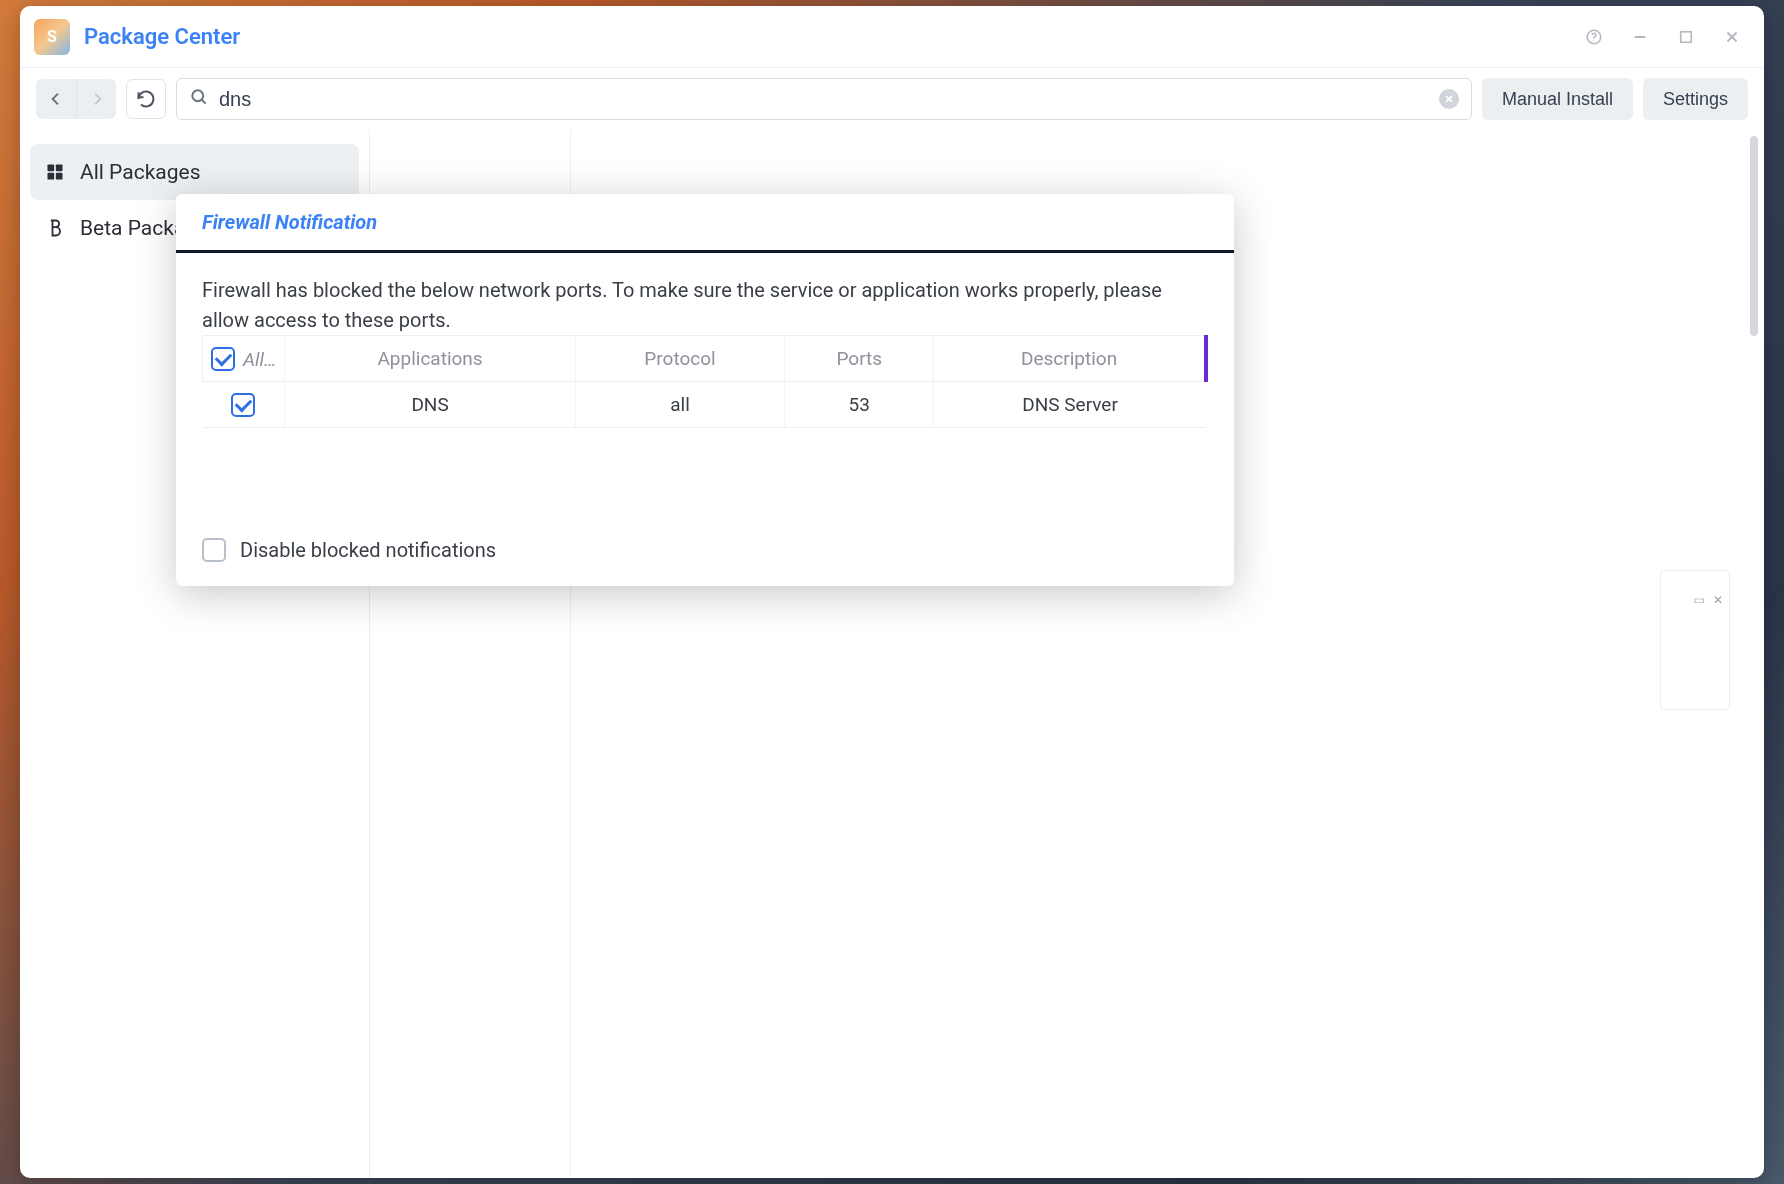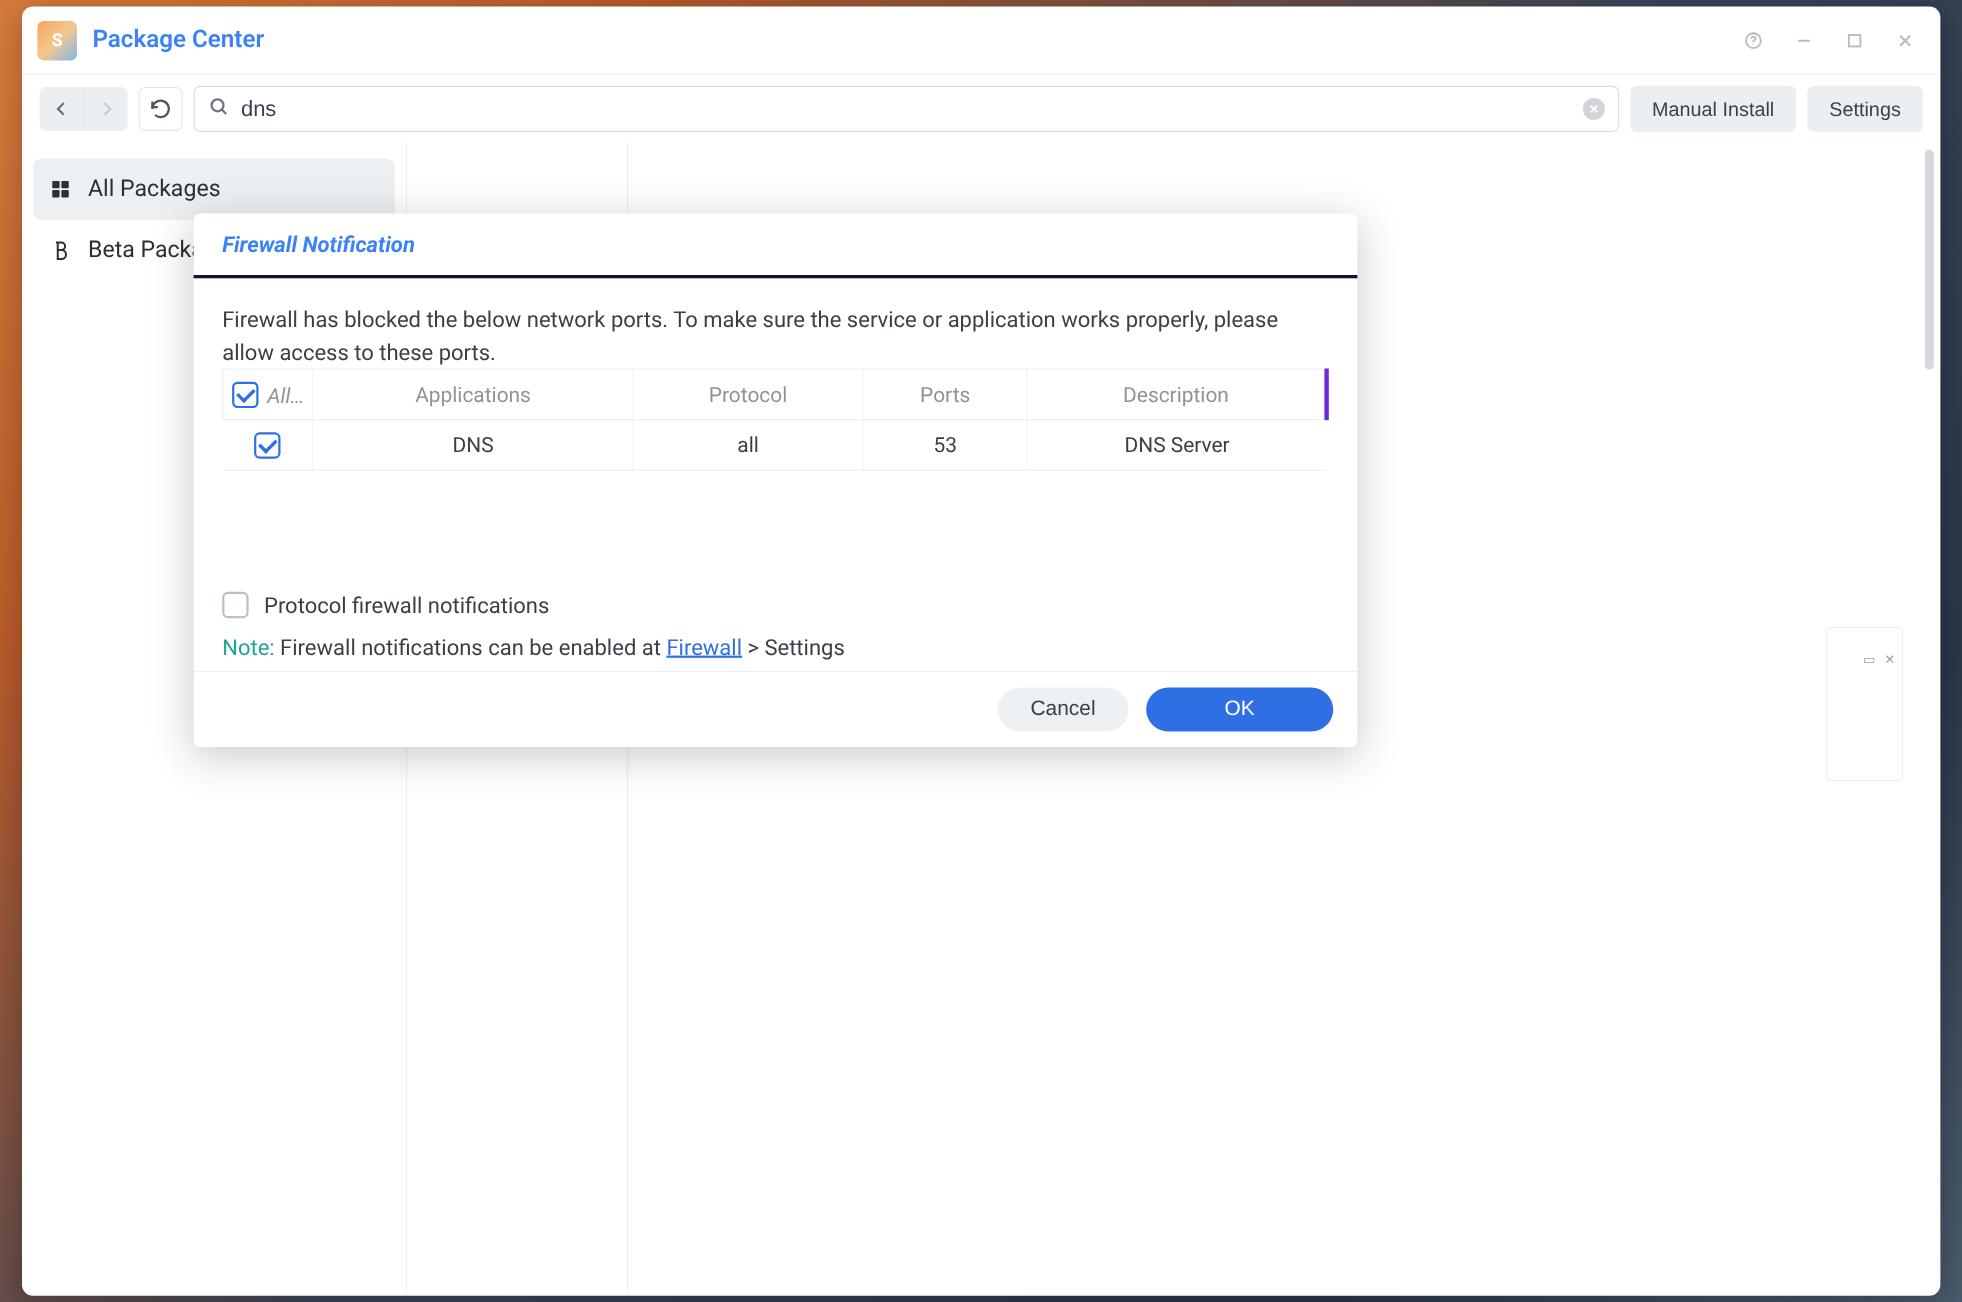--- a/index.html
+++ b/index.html
@@ -353,25 +353,17 @@
           <td>53</td>
           <td>DNS Server</td>
         </tr>
       </tbody>
     </table>
 
     <div class="below-table"></div>
 
     <div class="disable-row">
       <span class="chk"></span>
-      <span>Protocol firewall notifications</span>
-    </div>
-
-    <div class="note-row">
-      <span class="note-label">Note:</span>
-      <span>Firewall notifications can be enabled at </span><a>Firewall</a><span> &gt; Settings</span>
-    </div>
-  </div>
-  <div class="modal-footer">
-    <button class="btn btn-secondary">Cancel</button>
-    <button class="btn btn-primary">OK</button>
+      <span>Disable blocked notifications</span>
+    </div>
+
   </div>
 </div>
 
 </body></html>

